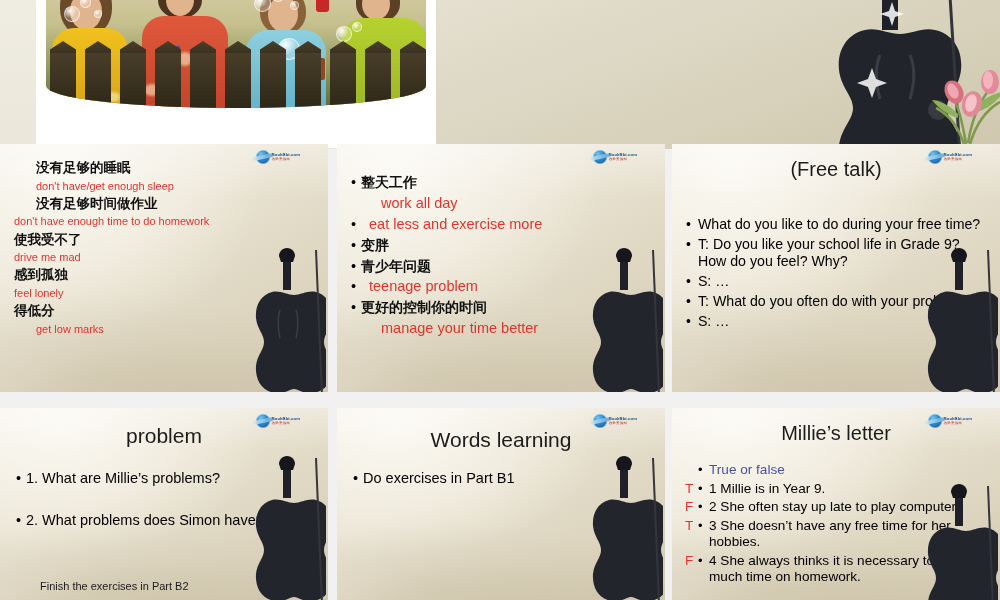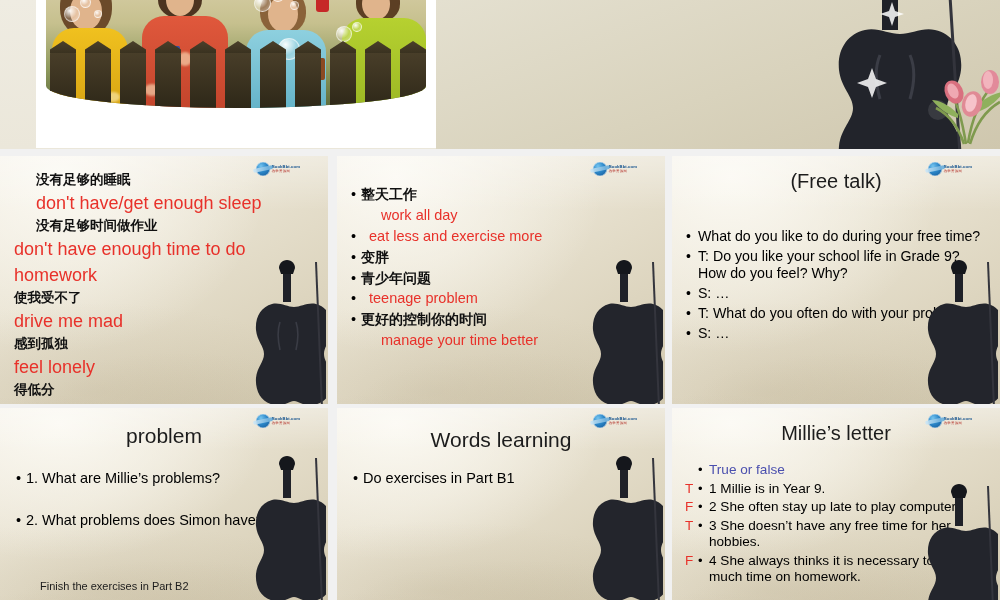--- a/index.html
+++ b/index.html
@@ -97,30 +97,30 @@
   .fence{ position:absolute; left:0; right:0; bottom:0; height:58px; display:flex; gap:9px; padding-left:4px; }
   .pale{ width:26px; background:linear-gradient(180deg,#4a3f2a,#2e2818); border-radius:4px 4px 0 0; position:relative; }
   .pale:before{ content:""; position:absolute; left:0; right:0; top:-9px; height:12px;
      background:linear-gradient(180deg,#4a3f2a,#3a3220); clip-path:polygon(50% 0,100% 70%,100% 100%,0 100%,0 70%); }
   .bub{ position:absolute; border-radius:50%;
      background:radial-gradient(circle at 33% 28%, rgba(255,255,255,.95), rgba(255,255,255,.18) 55%, rgba(255,255,255,.45) 100%);
      border:1px solid rgba(255,255,255,.55); }
   .glow{ position:absolute; border-radius:50%; background:rgba(255,245,205,.55); filter:blur(1px); }
 
   
-  .r1{ top:156px; height:248px; }
+  .r1{ top:144px; height:248px; }
   .r2{ top:408px; height:192px; }
   .c1{ left:0px;  width:328px; }
   .c2{ left:337px;width:328px; }
   .c3{ left:672px;width:328px; }
 
   
   #slide-1 .body{ left:14px; top:14px; right:30px; font-size:14.5px; line-height:1.46; }
   #slide-1 .cn{ font-size:13.5px; }
-  #slide-1 .en{ font-size:18px; }
+  #slide-1 .en{ font-size:11px; }
 
   
   #slide-2 .body{ left:14px; top:28px; right:20px; font-size:14.5px; line-height:1.44; }
   #slide-2 .cn{ font-size:14px; }
   #slide-2 .en{ font-size:14.5px; }
   .ind{ padding-left:22px; }
   .ind2{ padding-left:30px; }
 
   
   #slide-3 .slide-title{ top:14px; font-size:20px; }

